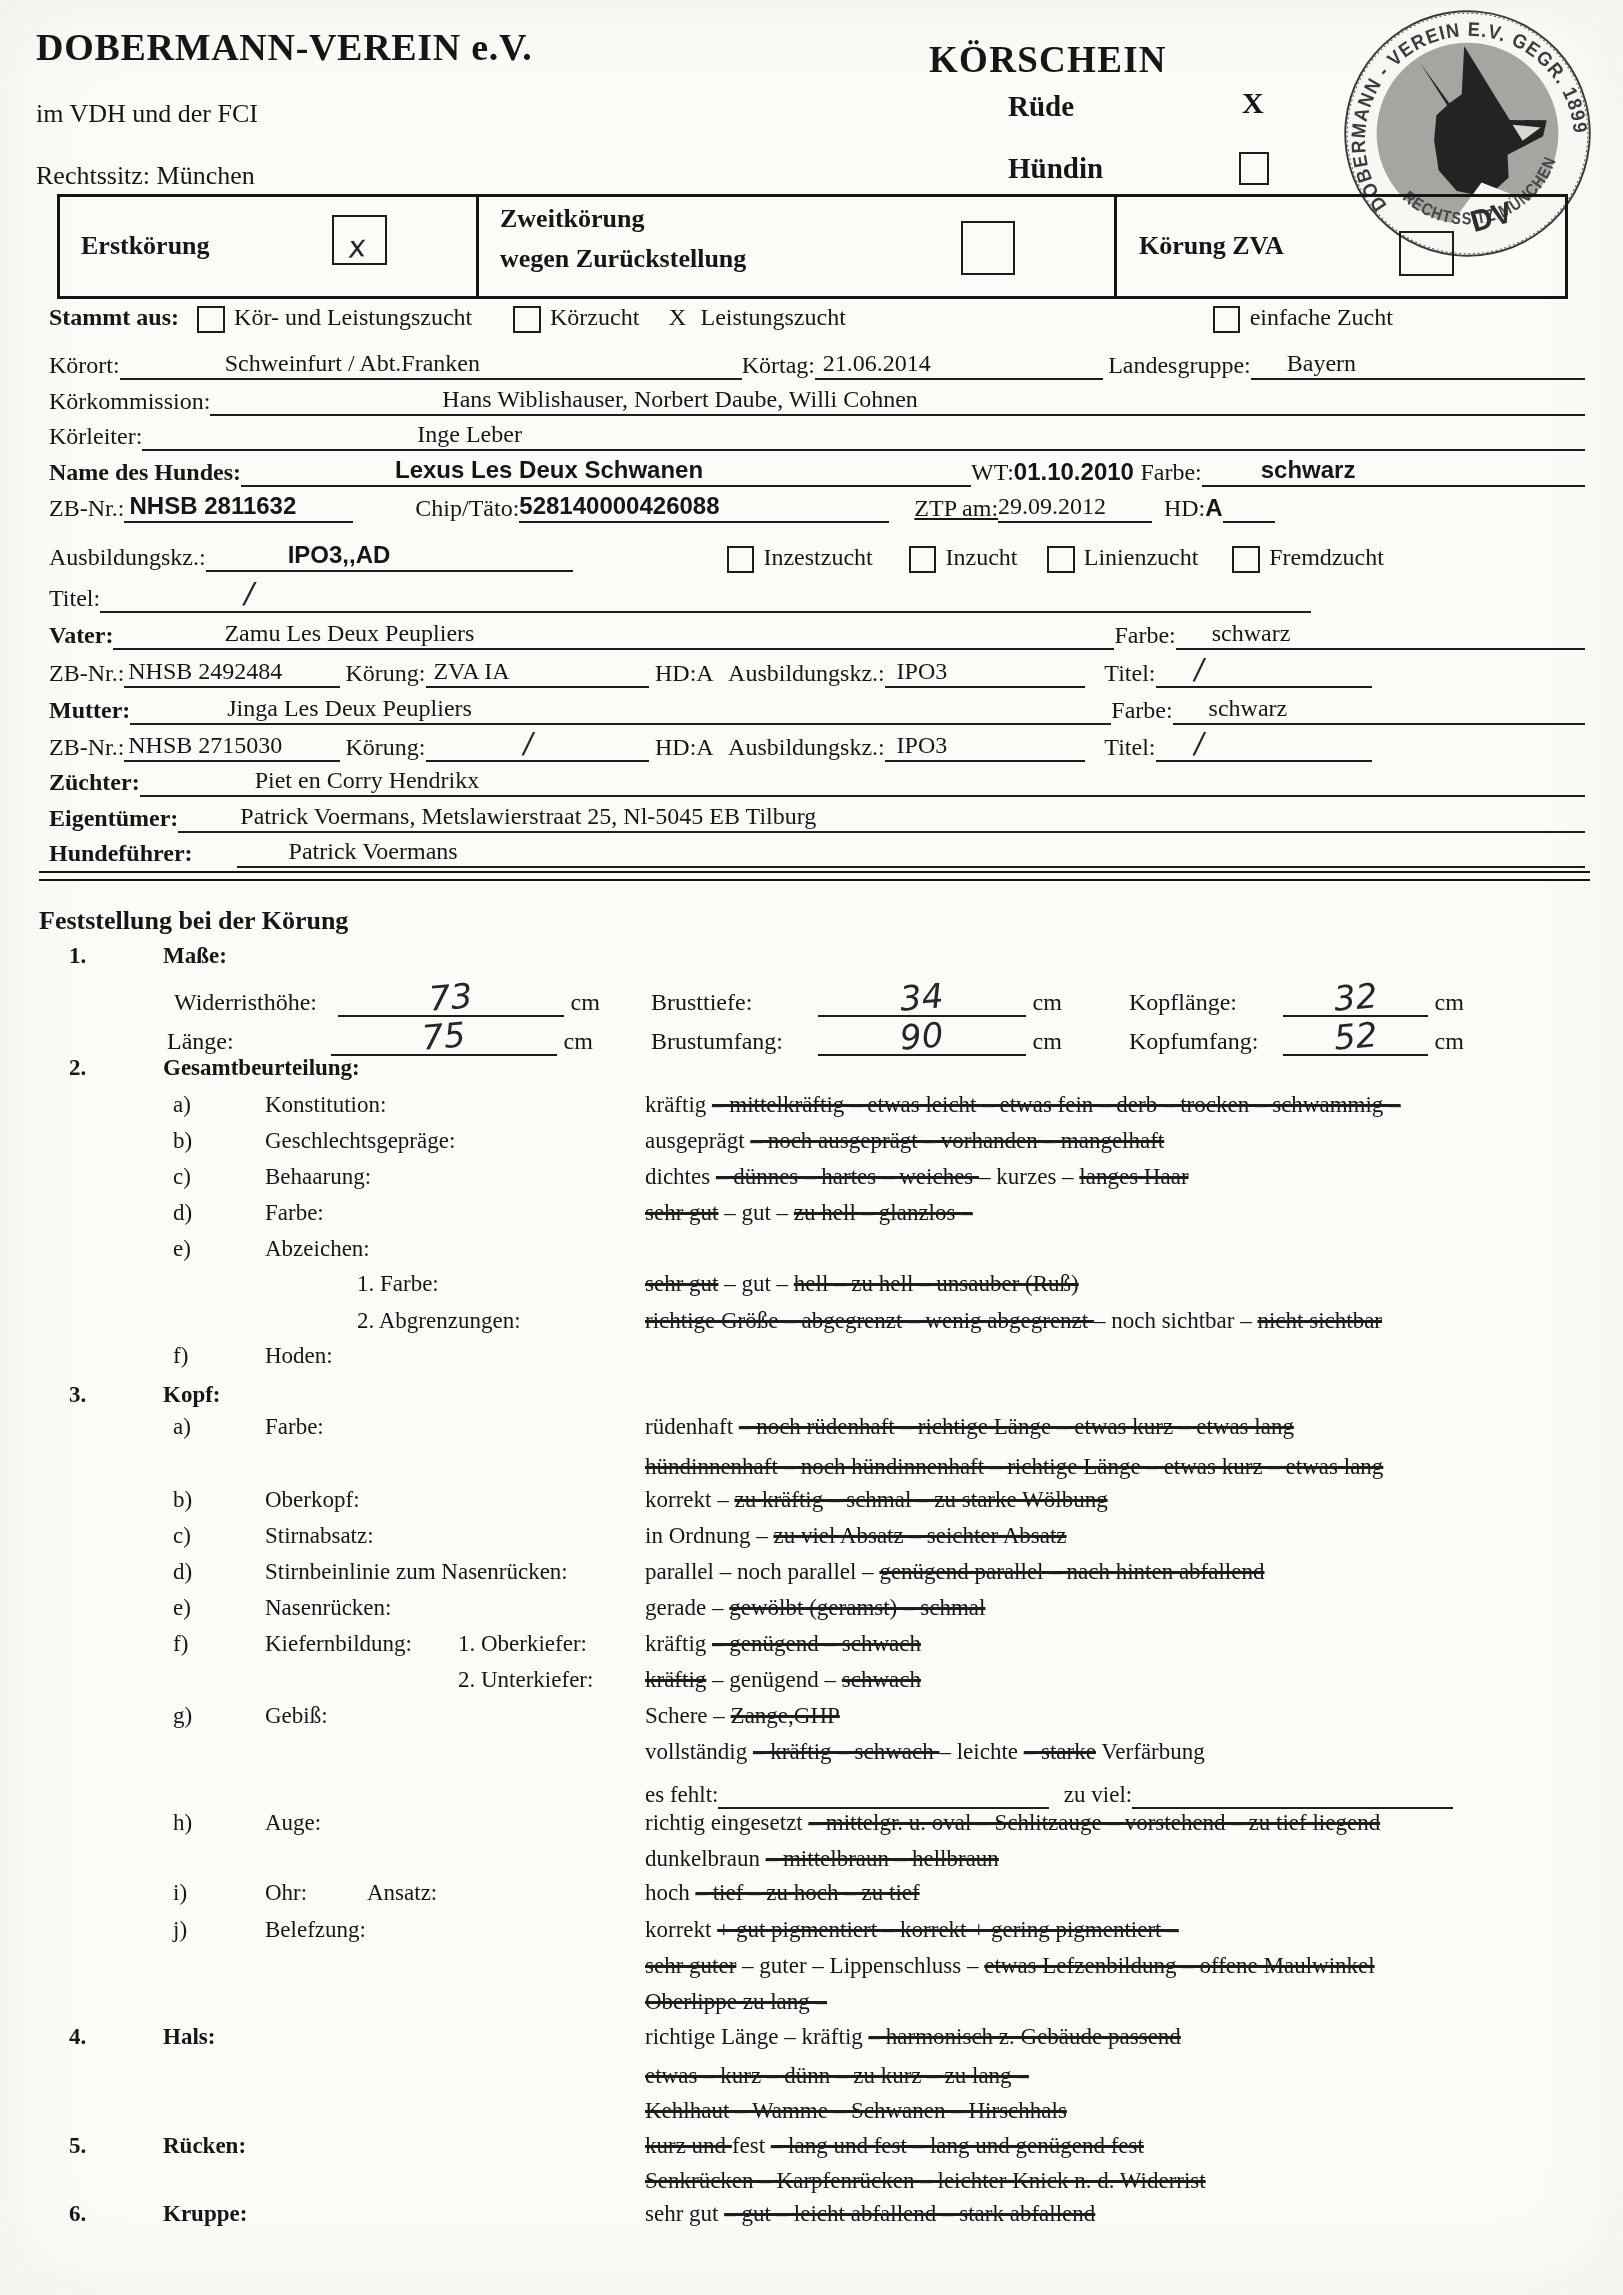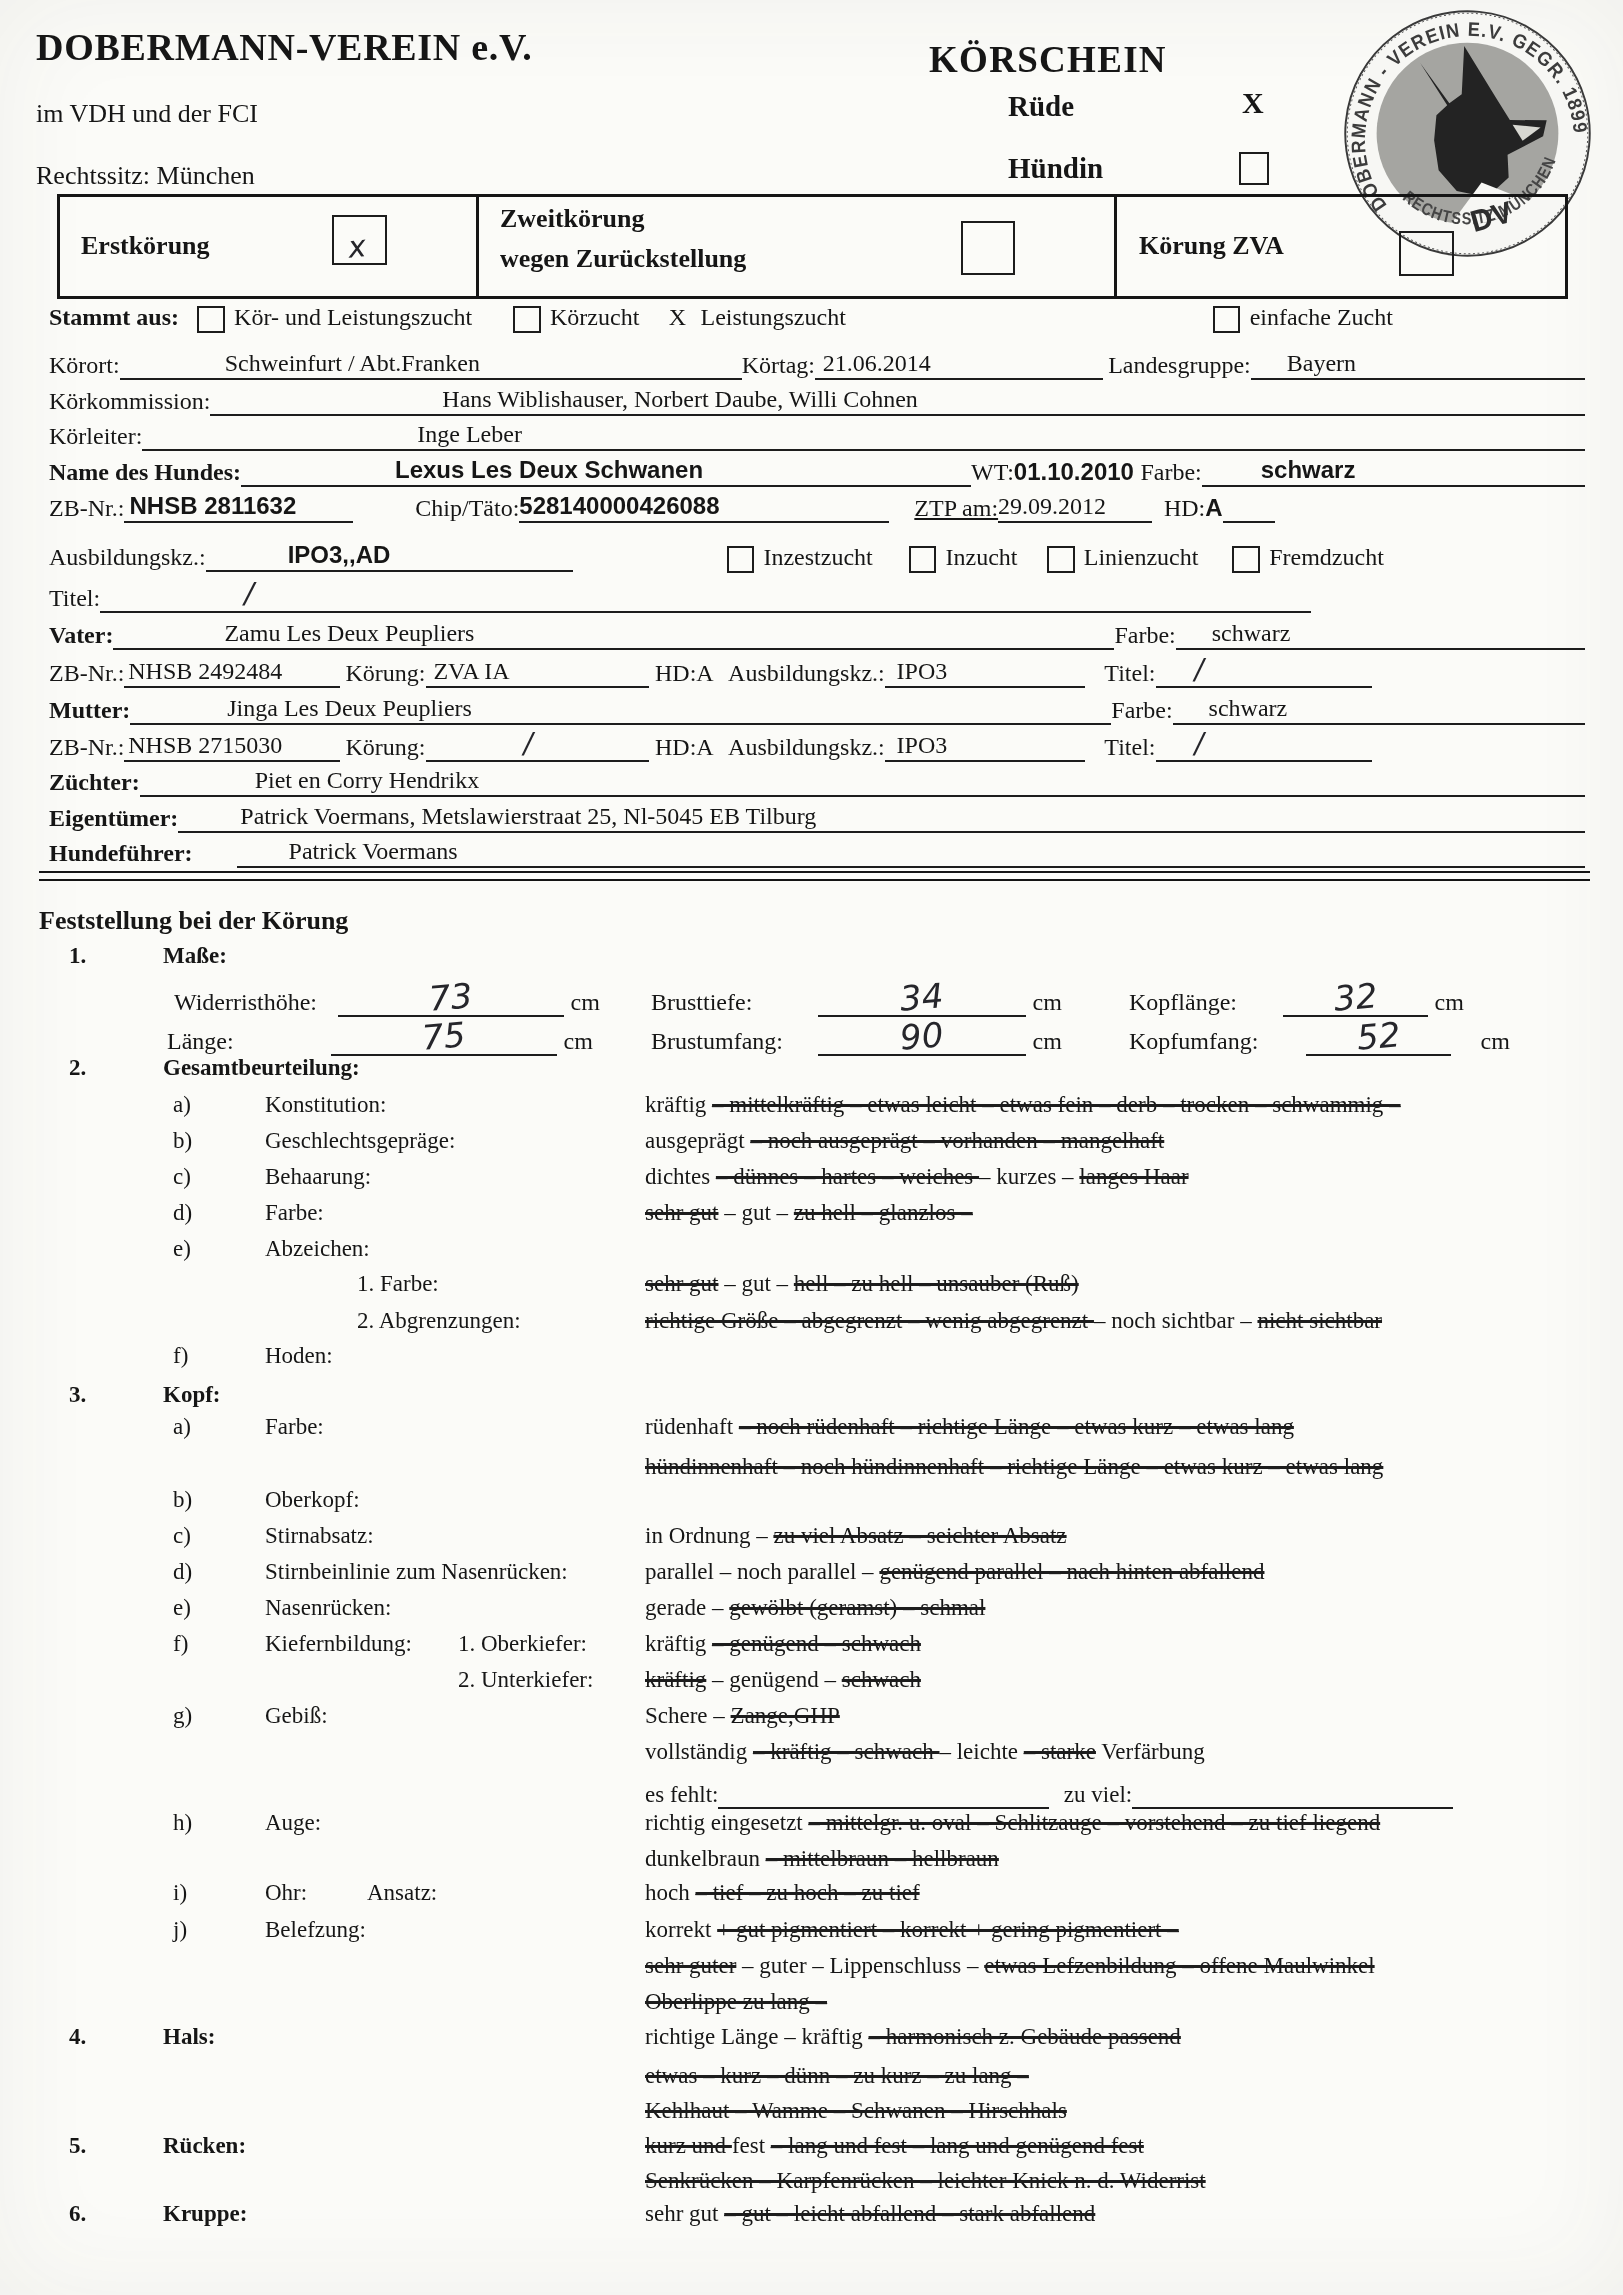--- a/index.html
+++ b/index.html
@@ -266,21 +266,21 @@
     <div class="mgrp" style="left:167px;">
       <span class="mlbl" style="width:164px;">Länge:</span>
       <span class="mu" style="width:226px;"><span class="hw mhw">75</span></span>
       <span class="munit">cm</span>
     </div>
     <div class="mgrp" style="left:651px;">
       <span class="mlbl" style="width:167px;">Brustumfang:</span>
       <span class="mu" style="width:208px;"><span class="hw mhw">90</span></span>
       <span class="munit">cm</span>
     </div>
-    <div class="mgrp" style="left:1129px;gap:23px;">
+    <div class="mgrp" style="left:1129px;">
       <span class="mlbl" style="width:154px;">Kopfumfang:</span>
       <span class="mu" style="width:145px;"><span class="hw mhw">52</span></span>
       <span class="munit">cm</span>
     </div>
   </div>
 
   <div class="arow" style="top:1055px;">
     <span class="anum">2.</span>
     <span class="aslbl">Gesamtbeurteilung:</span>
   </div>
@@ -329,20 +329,21 @@
     <span class="alet">a)</span>
     <span class="albl">Farbe:</span>
     <span class="aopt"><span>rüdenhaft </span><span class="struck">– noch rüdenhaft – richtige Länge – etwas kurz – etwas lang</span></span>
   </div>
   <div class="arow" style="top:1454px;">
     <span class="aopt"><span class="struck">hündinnenhaft – noch hündinnenhaft – richtige Länge – etwas kurz – etwas lang</span></span>
   </div>
   <div class="arow" style="top:1487px;">
     <span class="alet">b)</span>
     <span class="albl">Oberkopf:</span>
+    <span class="aopt"><span>korrekt – </span><span class="struck">zu kräftig – schmal – zu starke Wölbung</span></span>
   </div>
   <div class="arow" style="top:1523px;">
     <span class="alet">c)</span>
     <span class="albl">Stirnabsatz:</span>
     <span class="aopt"><span>in Ordnung – </span><span class="struck">zu viel Absatz – seichter Absatz</span></span>
   </div>
   <div class="arow" style="top:1559px;">
     <span class="alet">d)</span>
     <span class="albl">Stirnbeinlinie zum Nasenrücken:</span>
     <span class="aopt"><span>parallel – noch parallel – </span><span class="struck">genügend parallel – nach hinten abfallend</span></span>

